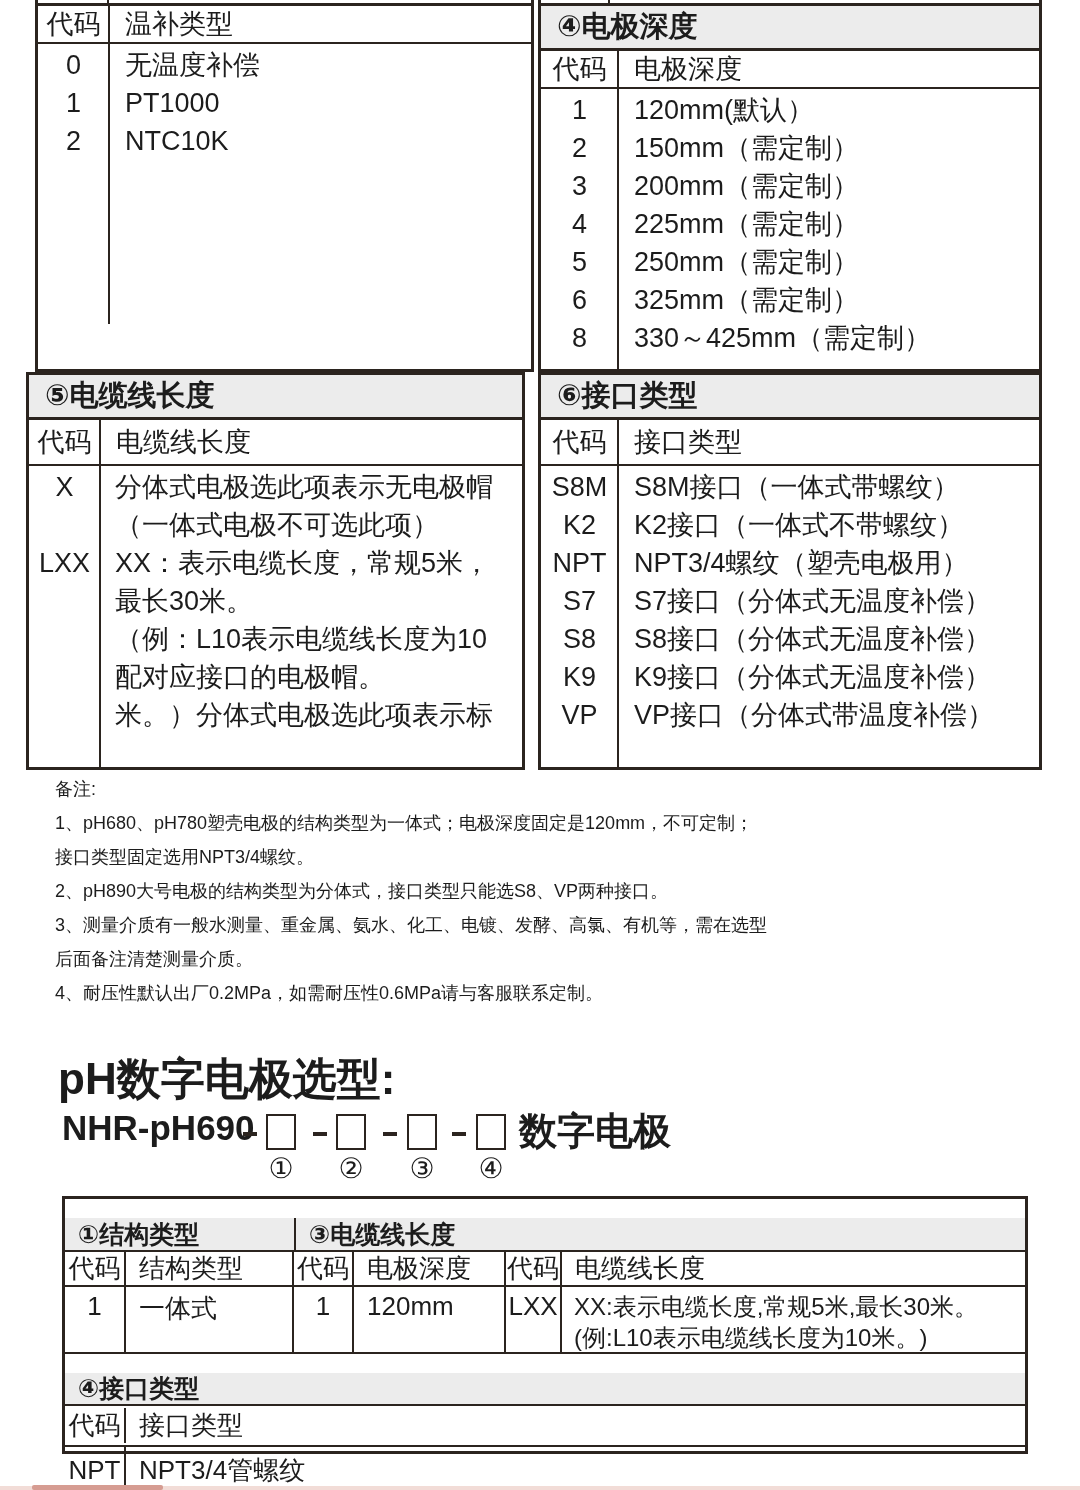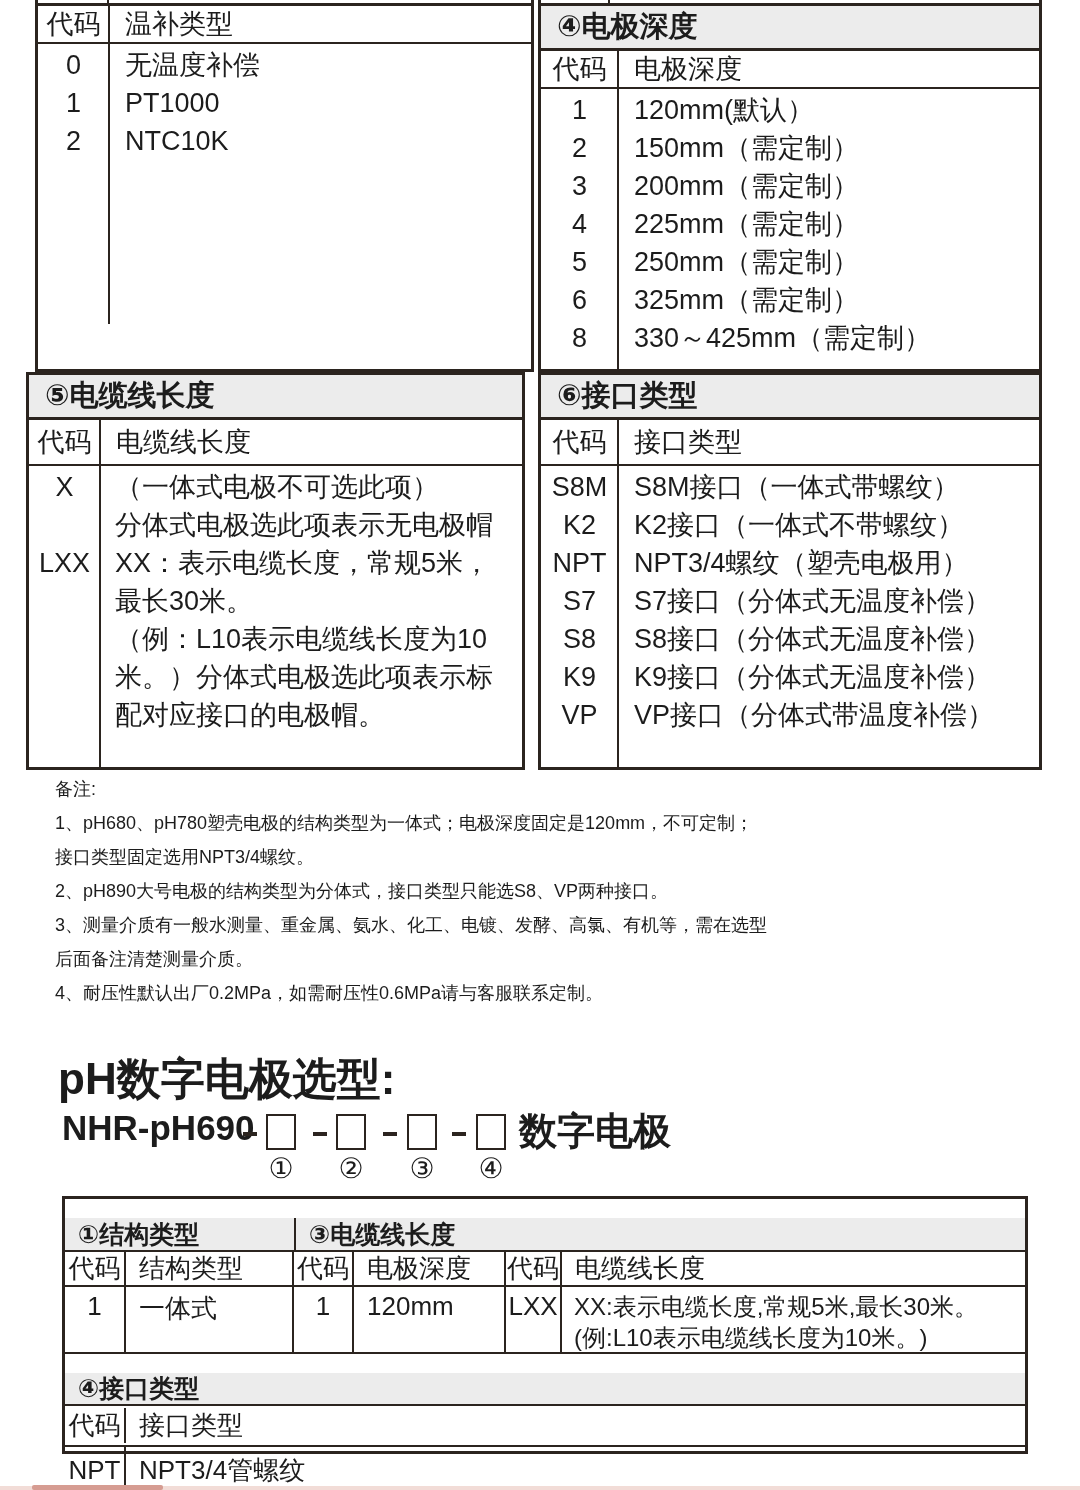--- a/index.html
+++ b/index.html
@@ -135,27 +135,27 @@
   <div class="tbody">
     <div class="vline" style="left:70px;"></div>
     <div class="hrow" style="height:46px;">
       <div class="hcode w71">代码</div>
       <div class="hname">电缆线长度</div>
     </div>
     <div class="t5body">
       <div class="t5code" style="top:2px;">X</div>
       <div class="t5code" style="top:78px;">LXX</div>
       <div class="t5lines">
+        <div>分体式电极选此项表示无电极帽</div>
         <div>（一体式电极不可选此项）</div>
-        <div>分体式电极选此项表示无电极帽</div>
         <div>XX：表示电缆长度，常规5米，</div>
         <div>最长30米。</div>
         <div>（例：L10表示电缆线长度为10</div>
+        <div>配对应接口的电极帽。</div>
         <div>米。）分体式电极选此项表示标</div>
-        <div>配对应接口的电极帽。</div>
       </div>
     </div>
   </div>
 </div>
 
 <div class="panel" style="left:538px;top:372px;width:504px;height:398px;">
   <div class="band">
     <span>⑥接口类型</span>
   </div>
   <div class="tbody">

